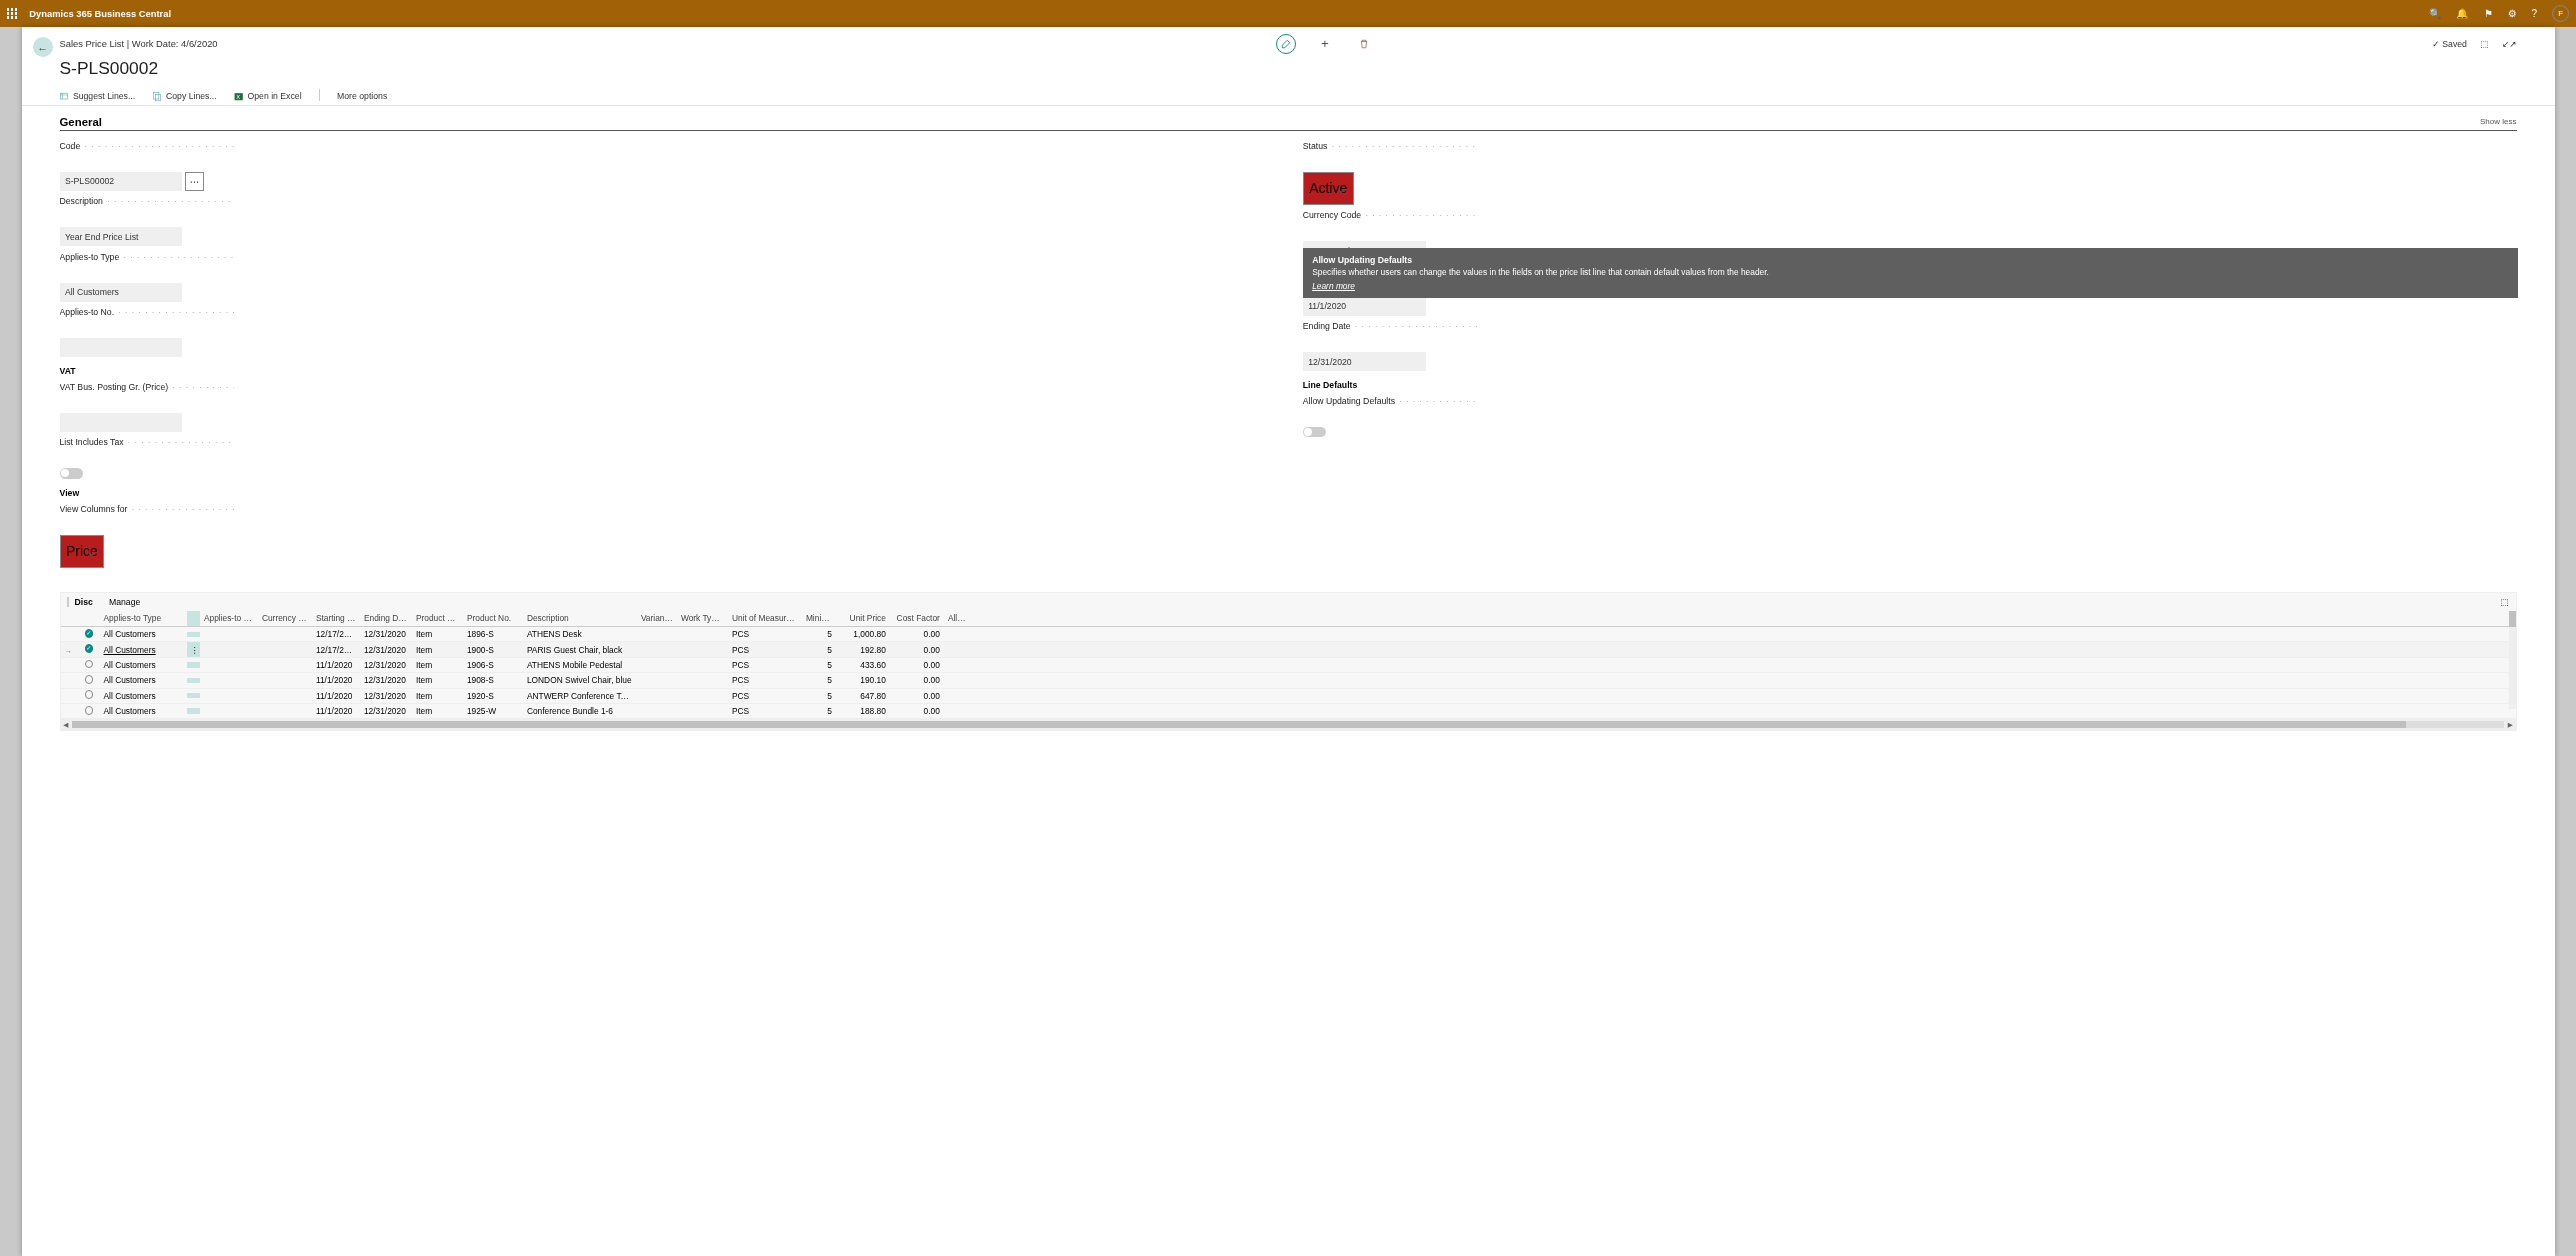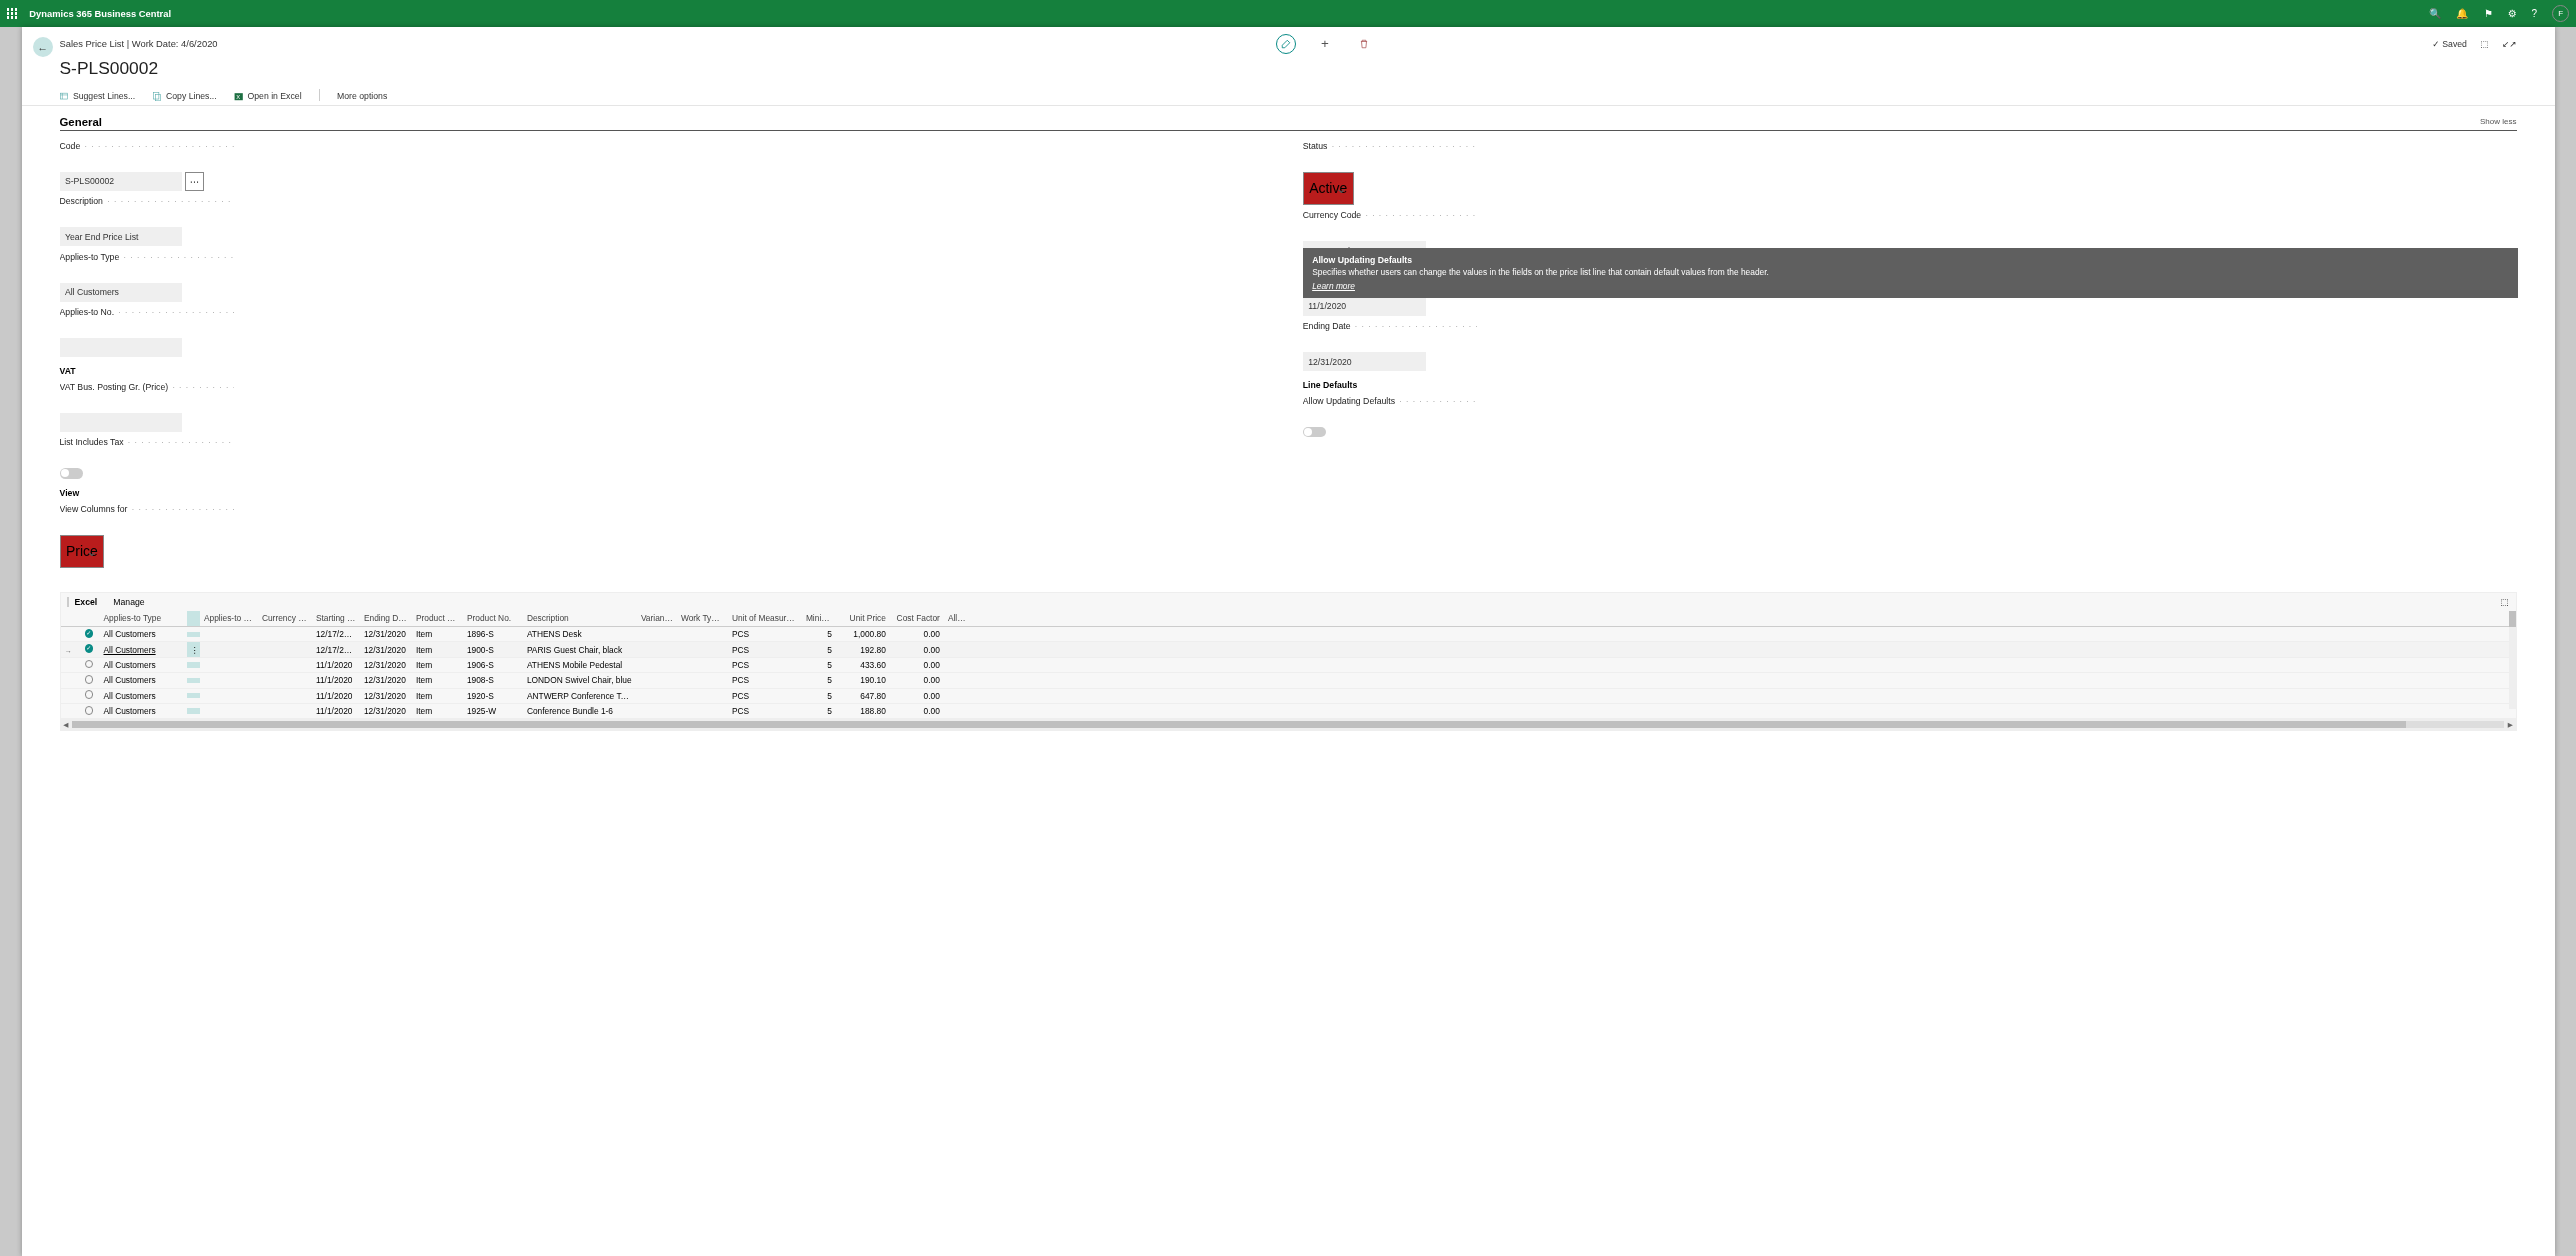--- a/index.html
+++ b/index.html
@@ -1,17 +1,17 @@
 <!DOCTYPE html>
 <html style="font-size:10.7px"><head>
 <meta charset="utf-8">
 <style>
 * { margin:0; padding:0; box-sizing:border-box; font-family:"Segoe UI",Arial,sans-serif; }
 body { background:#c9c9c9; overflow:hidden; }
-.topbar { height:27px; background:#15803d; color:#fff; display:flex; align-items:center; padding:0 6.7px; justify-content:space-between; }
+.topbar { height:27px; background:#a16207; color:#fff; display:flex; align-items:center; padding:0 6.7px; justify-content:space-between; }
 .topbar-left { display:flex; align-items:center; gap:12px; }
 .waffle { display:grid; grid-template-columns:repeat(3,2.7px); grid-template-rows:repeat(3,2.7px); gap:1.3px; }
 .waffle span { background:#fff; width:2.7px; height:2.7px; }
 .brand { font-size:9.4px; font-weight:600; }
 .topbar-right { display:flex; align-items:center; gap:14.8px; }
 .topbar-right .ic { color:#fff; font-size:10px; cursor:pointer; }
 .avatar { width:17.4px; height:17.4px; border:0.7px solid #888; border-radius:50%; display:flex; align-items:center; justify-content:center; font-size:8px; }
 .work { background:#fff; margin:0 21.5px; height:calc(100vh - 27px); overflow:hidden; position:relative; box-shadow:0 0 5.4px rgba(0,0,0,.3); }
 .page-header { padding:6.7px 38px 2.7px; display:flex; align-items:center; justify-content:space-between; }
 .ph-left { display:flex; align-items:center; position:relative; }
@@ -251,21 +251,21 @@
           <div>Specifies whether users can change the values in the fields on the price list line that contain default values from the header.</div>
           <a class="tt-link">Learn more</a>
         </div>
       </div>
     </div>
   </div>
 
   <div class="lines-wrap">
     <div class="lines-head">
       <div class="lh-left">
-        <div class="lines-tab">Excel</div>
+        <div class="lines-tab">Disc</div>
         <div>Manage</div>
       </div>
       <span style="font-size:8.7px;">⬚</span>
     </div>
     <div class="lines-area">
     <div class="grid">
       <div class="ghead">
         <div class="c-mark"></div>
             <div class="c-radio"></div>
         <div class="c-at">Applies-to Type</div>

